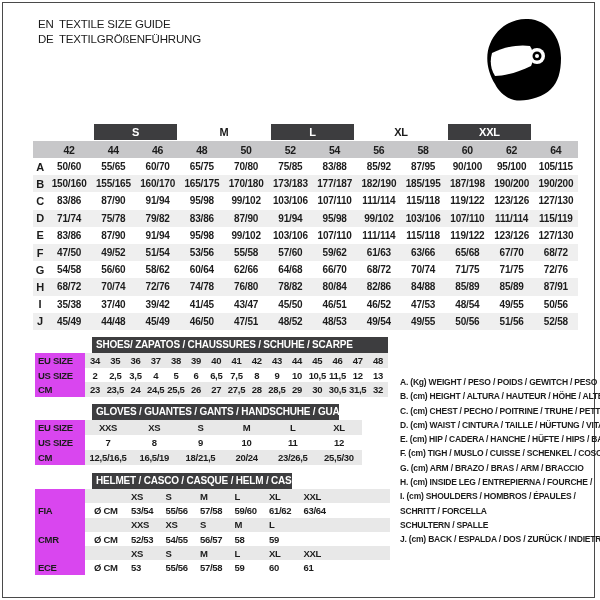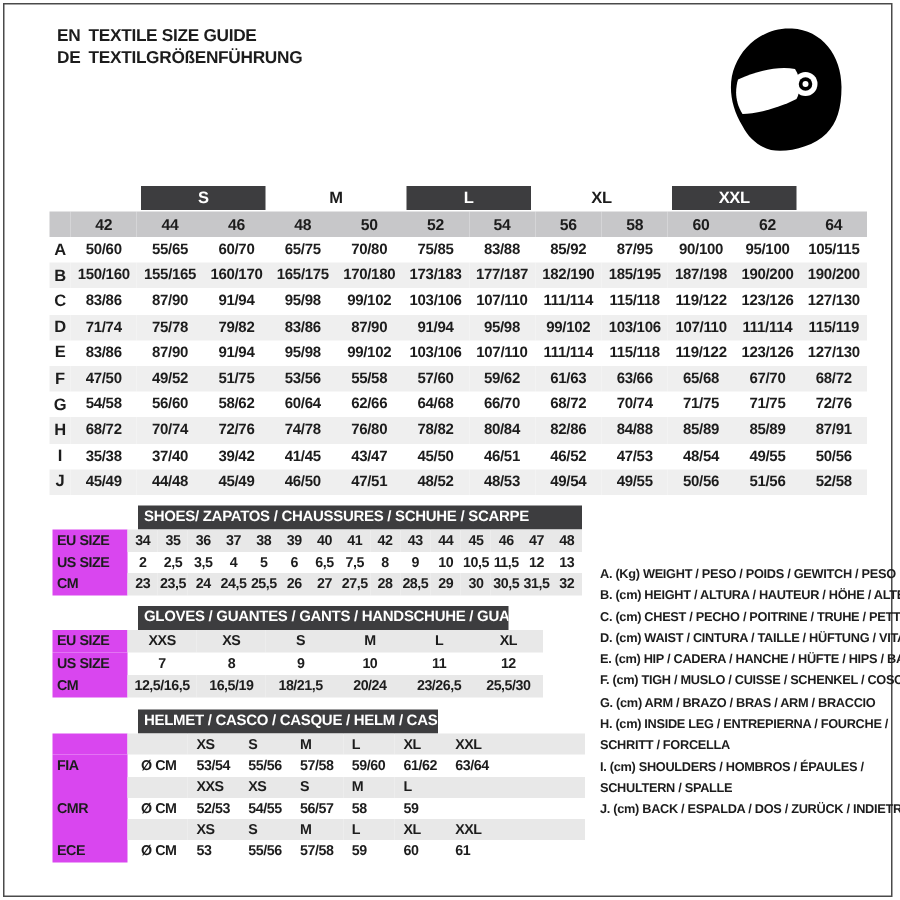--- a/index.html
+++ b/index.html
@@ -6,21 +6,21 @@
   body{
     width:600px;height:600px;background:#ffffff;overflow:hidden;position:relative;
     font-family:"Liberation Sans","DejaVu Sans",sans-serif;
     color:#1c1c1c;-webkit-font-smoothing:antialiased;
   }
   .frame{position:absolute;left:2px;top:2px;width:591px;height:594px;border:1px solid #4a4a4a;}
   .sheet{position:absolute;inset:0;}
 
   
   .langs{position:absolute;left:38px;top:17px;}
-  .lang-row{display:flex;height:15.4px;line-height:15.4px;font-size:11.5px;font-weight:700;letter-spacing:-0.2px;}
+  .lang-row{display:flex;height:15.4px;line-height:15.4px;font-size:11.5px;font-weight:400;letter-spacing:-0.2px;}
   .lang-code{width:21px;}
 
   
   .helmet-ic{position:absolute;left:482px;top:16px;}
 
   
   .main-grid{position:absolute;left:33px;top:124px;width:545px;
     display:grid;grid-template-columns:14px repeat(12,1fr);
     grid-template-rows:17px 17px repeat(10,17.2px);
     font-size:10px;font-weight:700;letter-spacing:-0.2px;}
@@ -173,21 +173,21 @@
       <div class="cell">103/106</div>
       <div class="cell">107/110</div>
       <div class="cell">111/114</div>
       <div class="cell">115/118</div>
       <div class="cell">119/122</div>
       <div class="cell">123/126</div>
       <div class="cell">127/130</div>
       <div class="cell rowlab alt">F</div>
       <div class="cell alt">47/50</div>
       <div class="cell alt">49/52</div>
-      <div class="cell alt">51/75</div>
+      <div class="cell alt">51/54</div>
       <div class="cell alt">53/56</div>
       <div class="cell alt">55/58</div>
       <div class="cell alt">57/60</div>
       <div class="cell alt">59/62</div>
       <div class="cell alt">61/63</div>
       <div class="cell alt">63/66</div>
       <div class="cell alt">65/68</div>
       <div class="cell alt">67/70</div>
       <div class="cell alt">68/72</div>
       <div class="cell rowlab">G</div>
@@ -417,18 +417,18 @@
 
   <div class="legend" id="legend">
       <div class="lline">A. (Kg) WEIGHT / PESO / POIDS / GEWITCH / PESO</div>
       <div class="lline">B. (cm) HEIGHT / ALTURA / HAUTEUR / HÖHE / ALTEZZA</div>
       <div class="lline">C. (cm) CHEST / PECHO / POITRINE / TRUHE / PETTO</div>
       <div class="lline">D. (cm) WAIST / CINTURA / TAILLE / HÜFTUNG / VITA</div>
       <div class="lline">E. (cm) HIP / CADERA / HANCHE / HÜFTE / HIPS / BACINO</div>
       <div class="lline">F. (cm) TIGH / MUSLO / CUISSE / SCHENKEL / COSCIA</div>
       <div class="lline">G. (cm) ARM / BRAZO / BRAS / ARM / BRACCIO</div>
       <div class="lline">H. (cm) INSIDE LEG / ENTREPIERNA / FOURCHE /</div>
+      <div class="lline">I. (cm) SHOULDERS / HOMBROS / ÉPAULES /</div>
       <div class="lline">SCHRITT / FORCELLA</div>
-      <div class="lline">I. (cm) SHOULDERS / HOMBROS / ÉPAULES /</div>
       <div class="lline">SCHULTERN / SPALLE</div>
       <div class="lline">J. (cm) BACK / ESPALDA / DOS / ZURÜCK / INDIETRO</div>
     </div>
 </div>
 
 </body></html>

